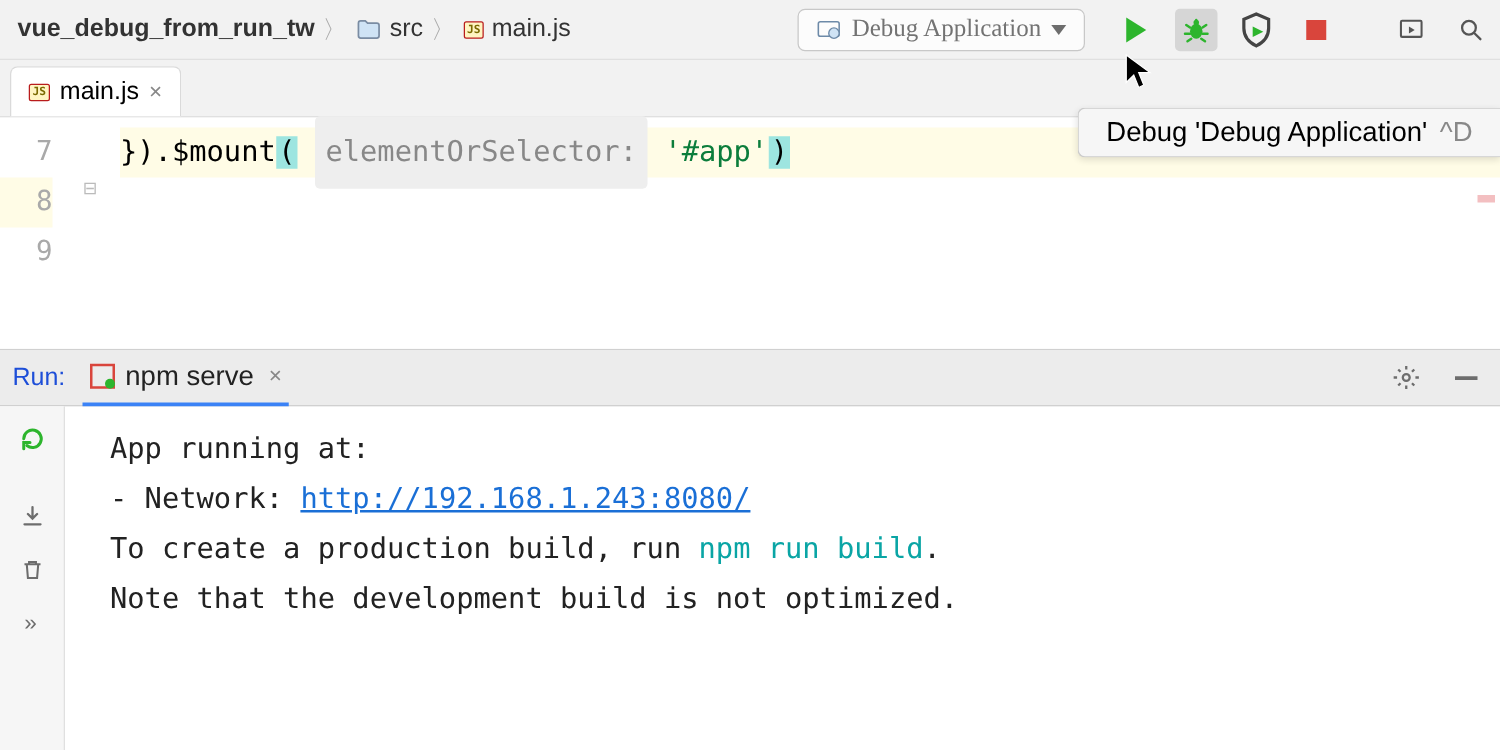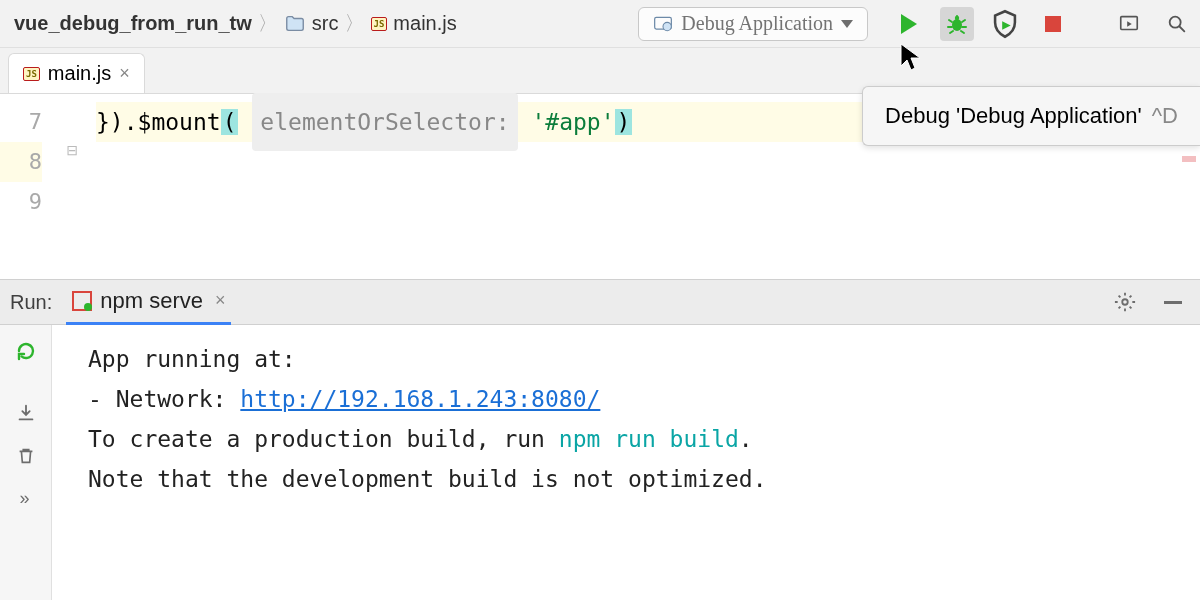--- a/index.html
+++ b/index.html
@@ -33,25 +33,25 @@
 .code { flex:1; padding:8px 0 0 40px; font-family:Menlo,Consolas,monospace; font-size:23px; line-height:40px; position:relative; }
 .cl { white-space:pre; }
 .cl.hl { background:#fffce6; }
 .cl .u { text-decoration:underline; text-decoration-color:#888; }
 .cl .hint { background:#eee; color:#888; padding:16px 8px; border-radius:4px; font-style:normal; }
 .cl .str { color:#0b7d3b; }
 .cl .paren { background:#9de5e0; padding:0 2px; }
 .cursor-img { position:absolute; left:898px; top:-52px; font-size:26px; z-index:100; pointer-events:none; }
 .scrollhint { position:absolute; right:4px; top:62px; width:14px; height:6px; background:#f3bfc1; }
 
-.tooltip { position:absolute; right:0; top:86px; height:60px; padding:0 22px; display:flex; align-items:center; gap:10px; background:#f6f6f6; border:1px solid #ccc; border-right:none; border-radius:6px 0 0 6px; box-shadow:0 2px 6px rgba(0,0,0,.12); font-size:22px; z-index:50; }
+.tooltip { position:absolute; right:0; top:86px; height:40px; padding:0 22px; display:flex; align-items:center; gap:10px; background:#f6f6f6; border:1px solid #ccc; border-right:none; border-radius:6px 0 0 6px; box-shadow:0 2px 6px rgba(0,0,0,.12); font-size:22px; z-index:50; }
 .tooltip .shortcut { color:#888; }
 
 .runpanel-head { display:flex; align-items:center; height:46px; background:#ececec; border-top:1px solid #d0d0d0; border-bottom:1px solid #d0d0d0; padding:0 10px; gap:14px; }
-.runpanel-head .title { font-size:20px; color:#404040; }
+.runpanel-head .title { font-size:20px; color:#1d4ed8; }
 .runpanel-head .rtab { display:flex; align-items:center; gap:8px; font-size:22px; color:#222; height:46px; border-bottom:3px solid #3b82f6; padding:0 6px; }
 .rtab .npm-icon { width:20px; height:20px; border:2px solid #d9453c; position:relative; }
 .rtab .npm-icon::after { content:""; position:absolute; right:-2px; bottom:-2px; width:8px; height:8px; background:#2db52d; border-radius:50%; }
 .rtab .close { color:#888; font-size:18px; margin-left:4px; }
 .runpanel-head .flex { flex:1; }
 .runpanel-head .minline { width:18px; height:3px; background:#6d6d6d; }
 
 .runpanel-body { display:flex; height:275px; }
 .sidebar { width:52px; display:flex; flex-direction:column; align-items:center; gap:18px; padding-top:14px; background:#f6f6f6; border-right:1px solid #e0e0e0; }
 .sb-rerun svg { width:24px; height:24px; }

